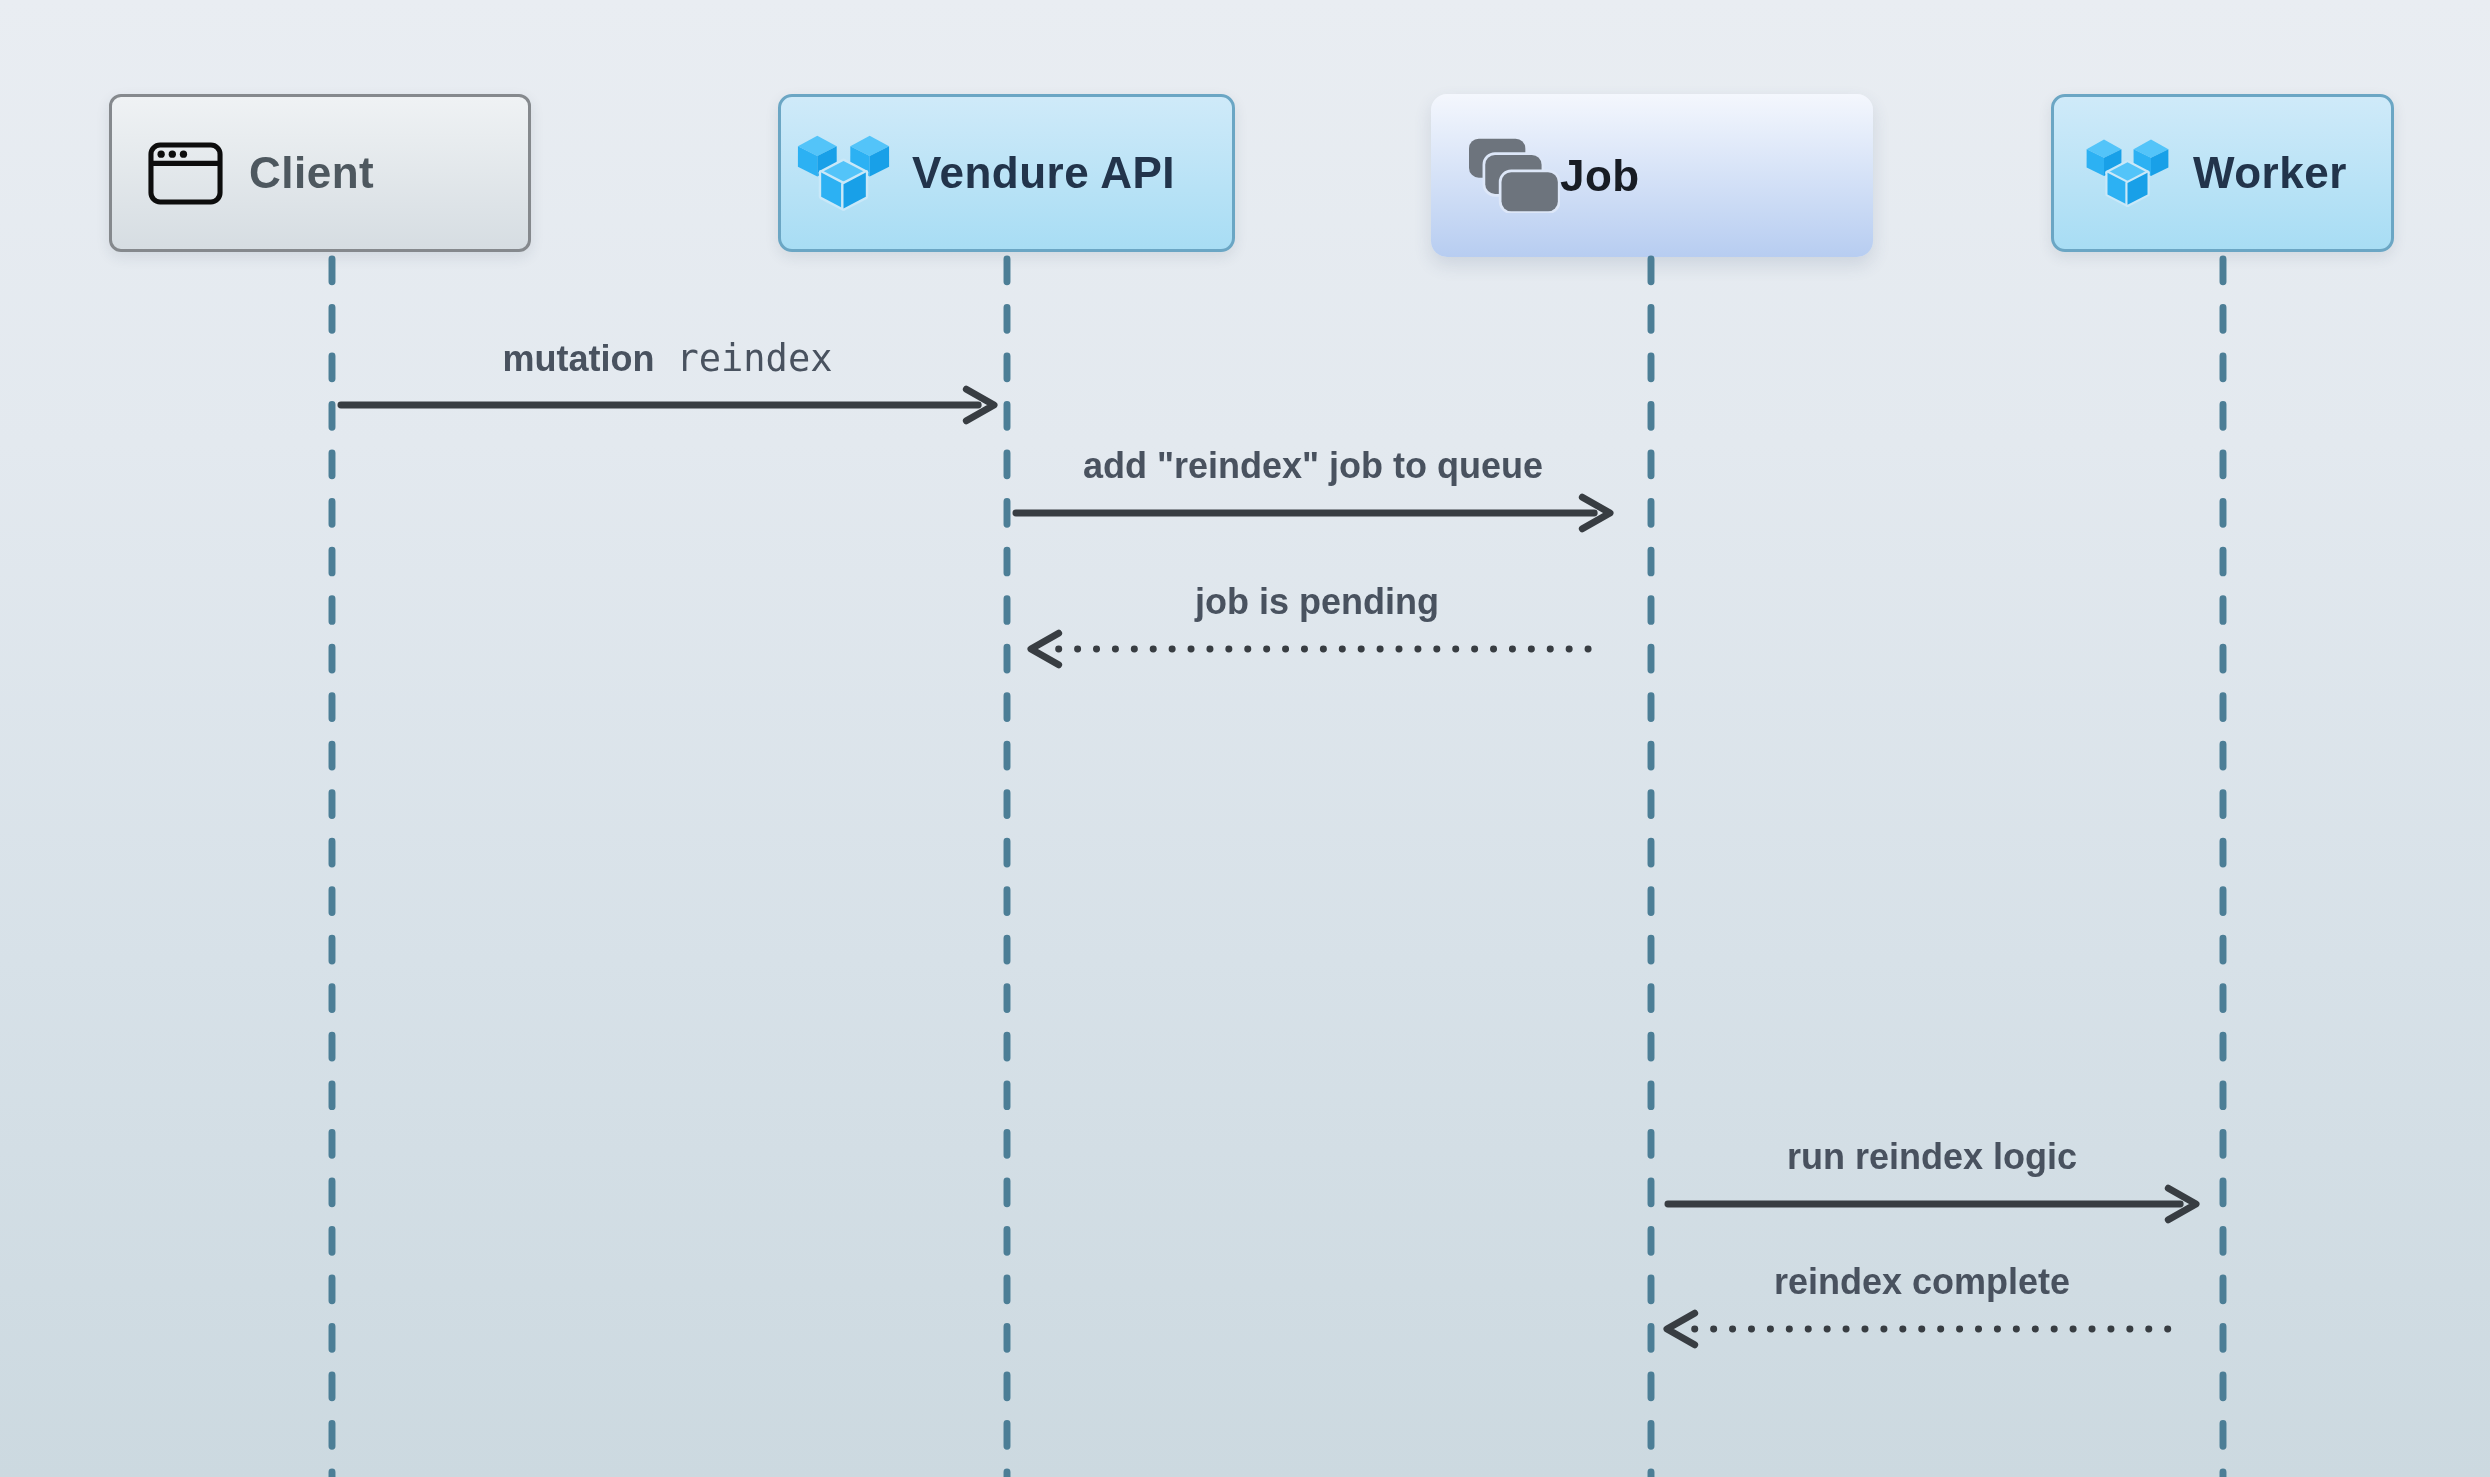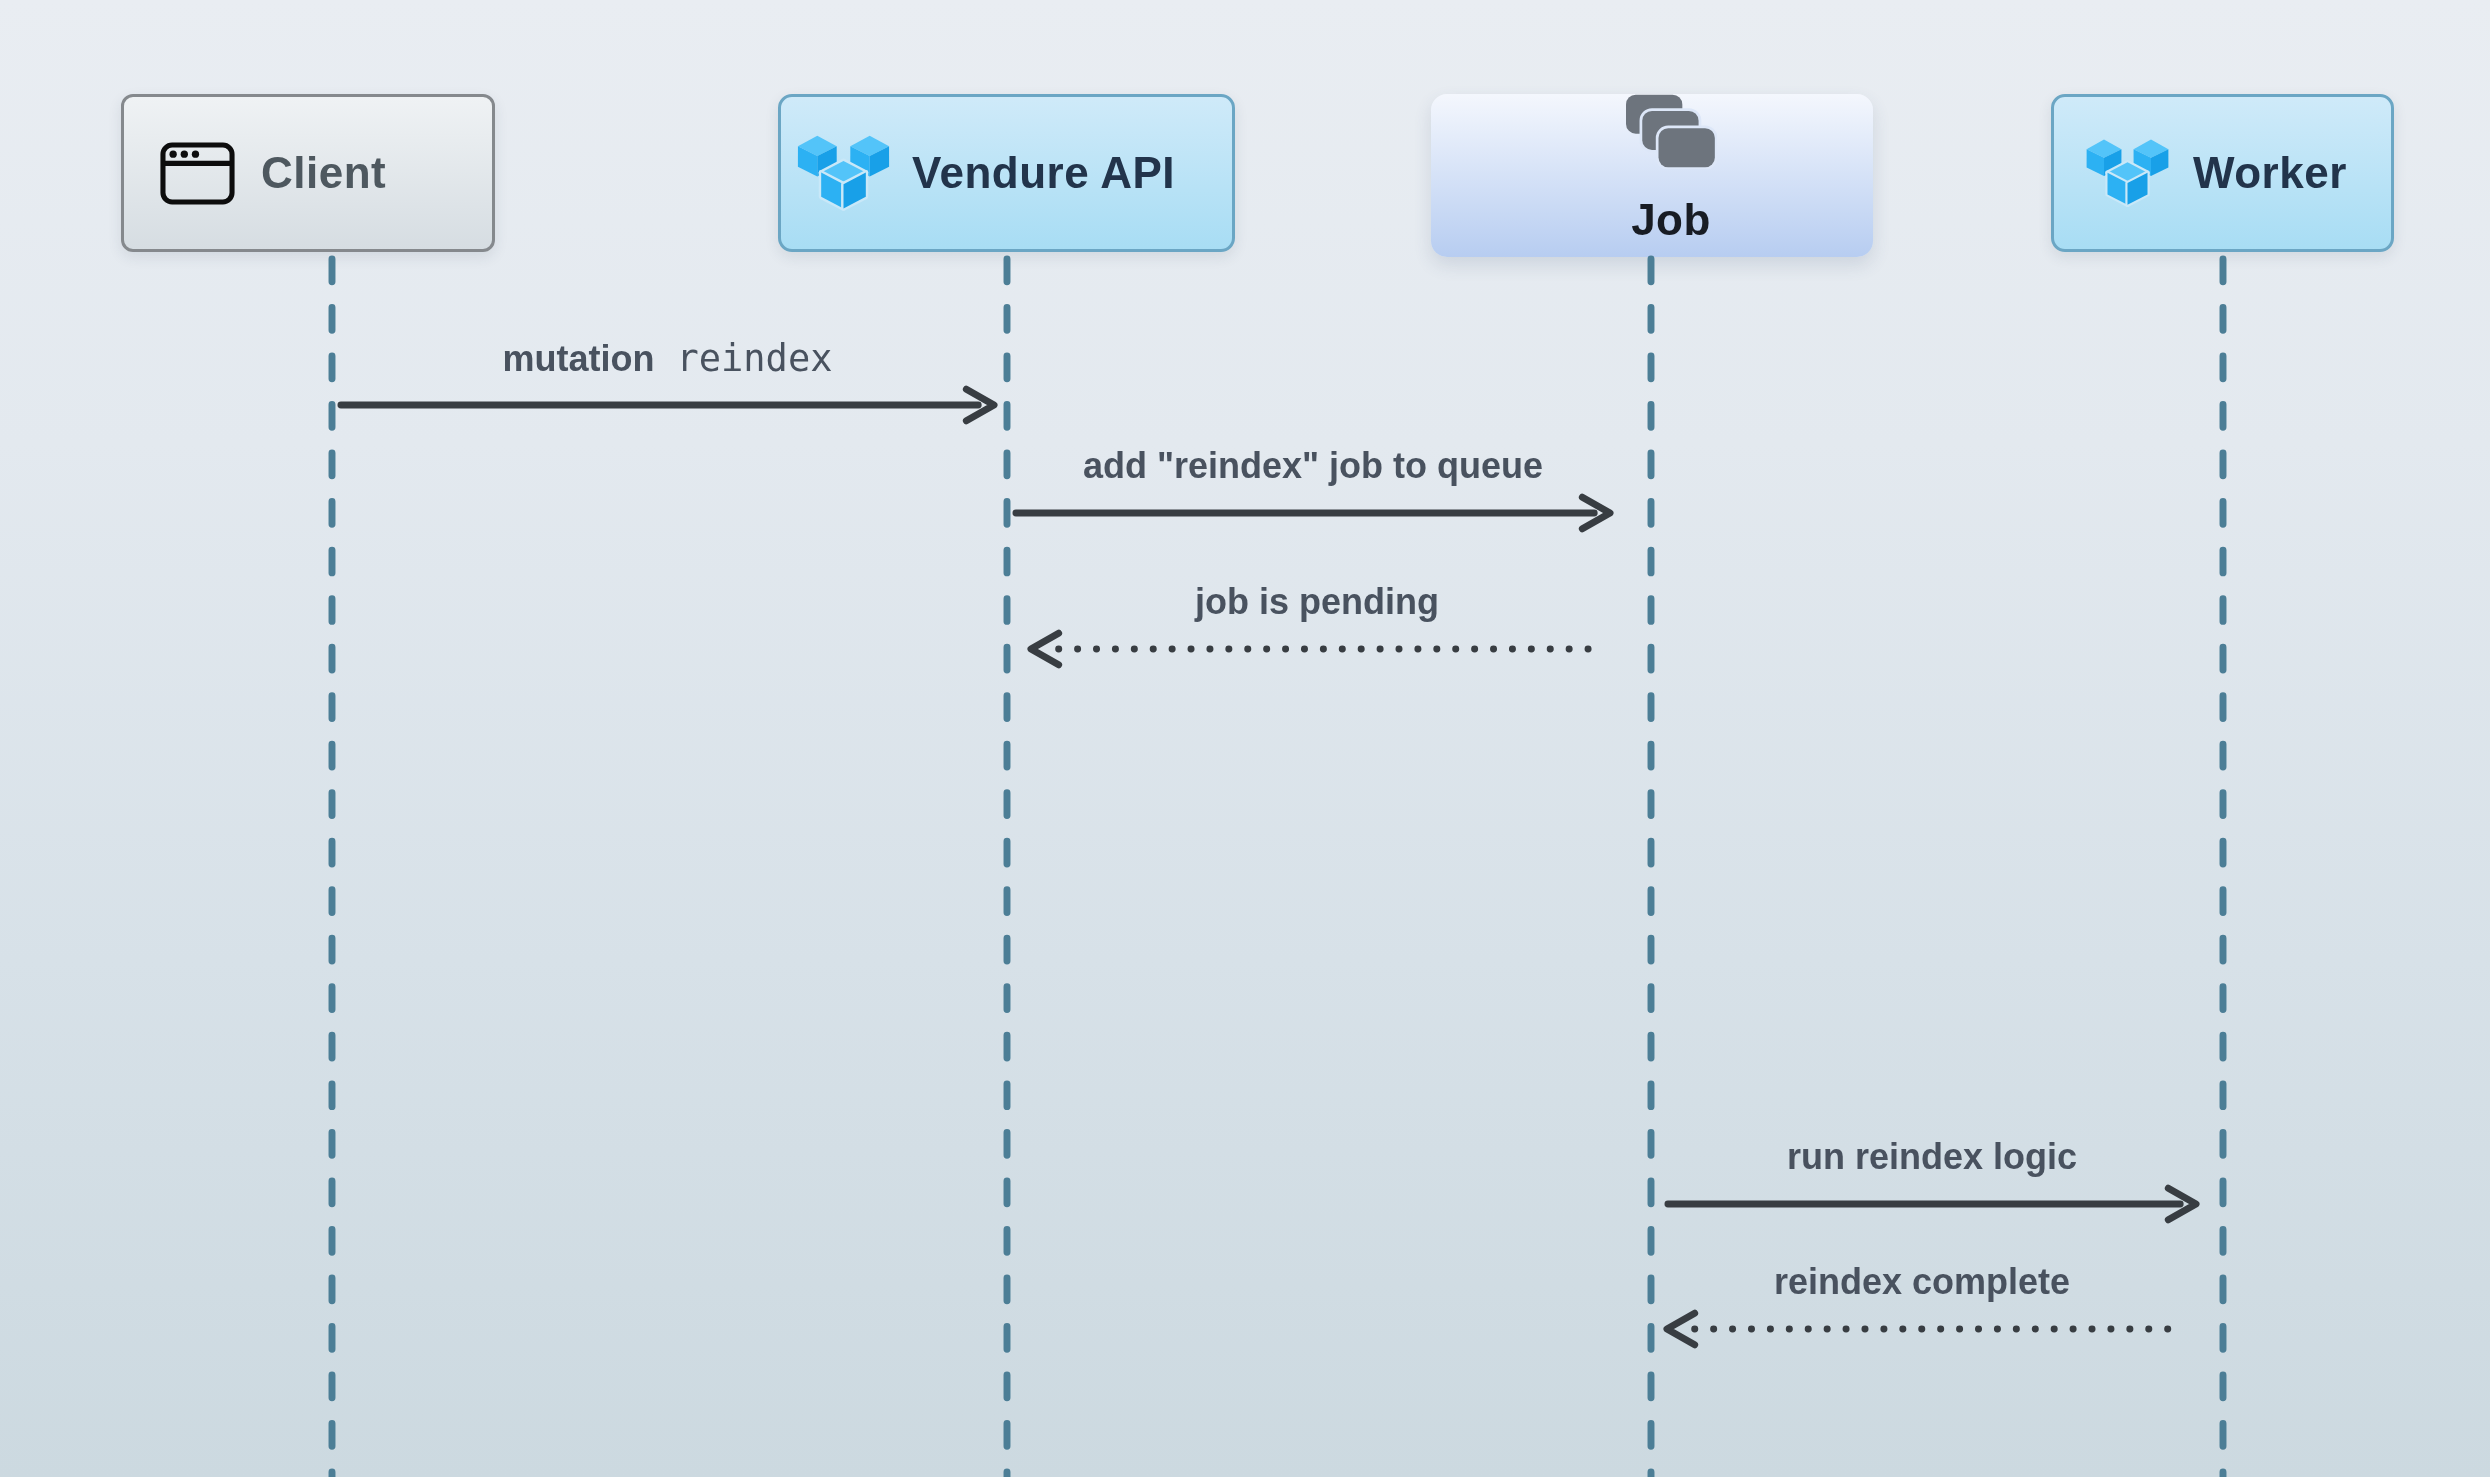--- a/index.html
+++ b/index.html
@@ -20,44 +20,43 @@
     border:3px solid #85898d;border-radius:12px;padding-left:34px;gap:24px;
   }
   .actor.client .actor-label{color:#4e585f;}
   .actor.vendure{
     background:linear-gradient(180deg,#cfeaf9 0%,#a8ddf4 100%);
     border:3px solid #6ba6c4;padding-left:14px;gap:20px;
   }
   .actor.vendure .actor-label{color:#22344b;}
   .actor.job{
     background:linear-gradient(180deg,#f4f7fd 0%,#b7cdf1 100%);
-    border:none;border-radius:16px;padding-left:38px;gap:26px;height:163px;
+    border:none;border-radius:16px;padding-left:38px;height:163px;
     box-shadow:0 8px 18px rgba(60,80,110,0.14);
-    flex-direction:column;
   }
   .actor.job .actor-label{color:#181c24;}
   .actor.worker .actor-label{color:#22344b;}
   .lifeline{position:absolute;top:255px;}
   .message{position:absolute;height:91px;}
   .msg-label{
     position:absolute;left:0;top:0;width:100%;height:44px;text-align:center;
     font-weight:bold;font-size:36px;color:#49525f;white-space:nowrap;
   }
   .msg-label .code{
     font-family:"DejaVu Sans Mono",monospace;font-weight:normal;
     font-size:37px;margin-left:22px;
   }
   .arrow{position:absolute;left:0;top:48px;}
 </style>
 </head>
 <body>
 
 <div class="canvas">
 
-  <div class="actor client" style="left:121px;width:374px;text-align:center;">
+  <div class="actor client" style="left:109px;width:422px;text-align:center;">
     <svg class="icon" width="79" height="65" viewBox="0 0 76 64">
       <rect x="4" y="4" width="68" height="56" rx="9" fill="none" stroke="#0d0d0d" stroke-width="5"></rect>
       <line x1="4" y1="22" x2="72" y2="22" stroke="#0d0d0d" stroke-width="5"></line>
       <circle cx="14" cy="13" r="3.6" fill="#0d0d0d"></circle>
       <circle cx="25" cy="13" r="3.6" fill="#0d0d0d"></circle>
       <circle cx="36" cy="13" r="3.6" fill="#0d0d0d"></circle>
     </svg>
     <span class="actor-label">Client</span>
   </div>
 

